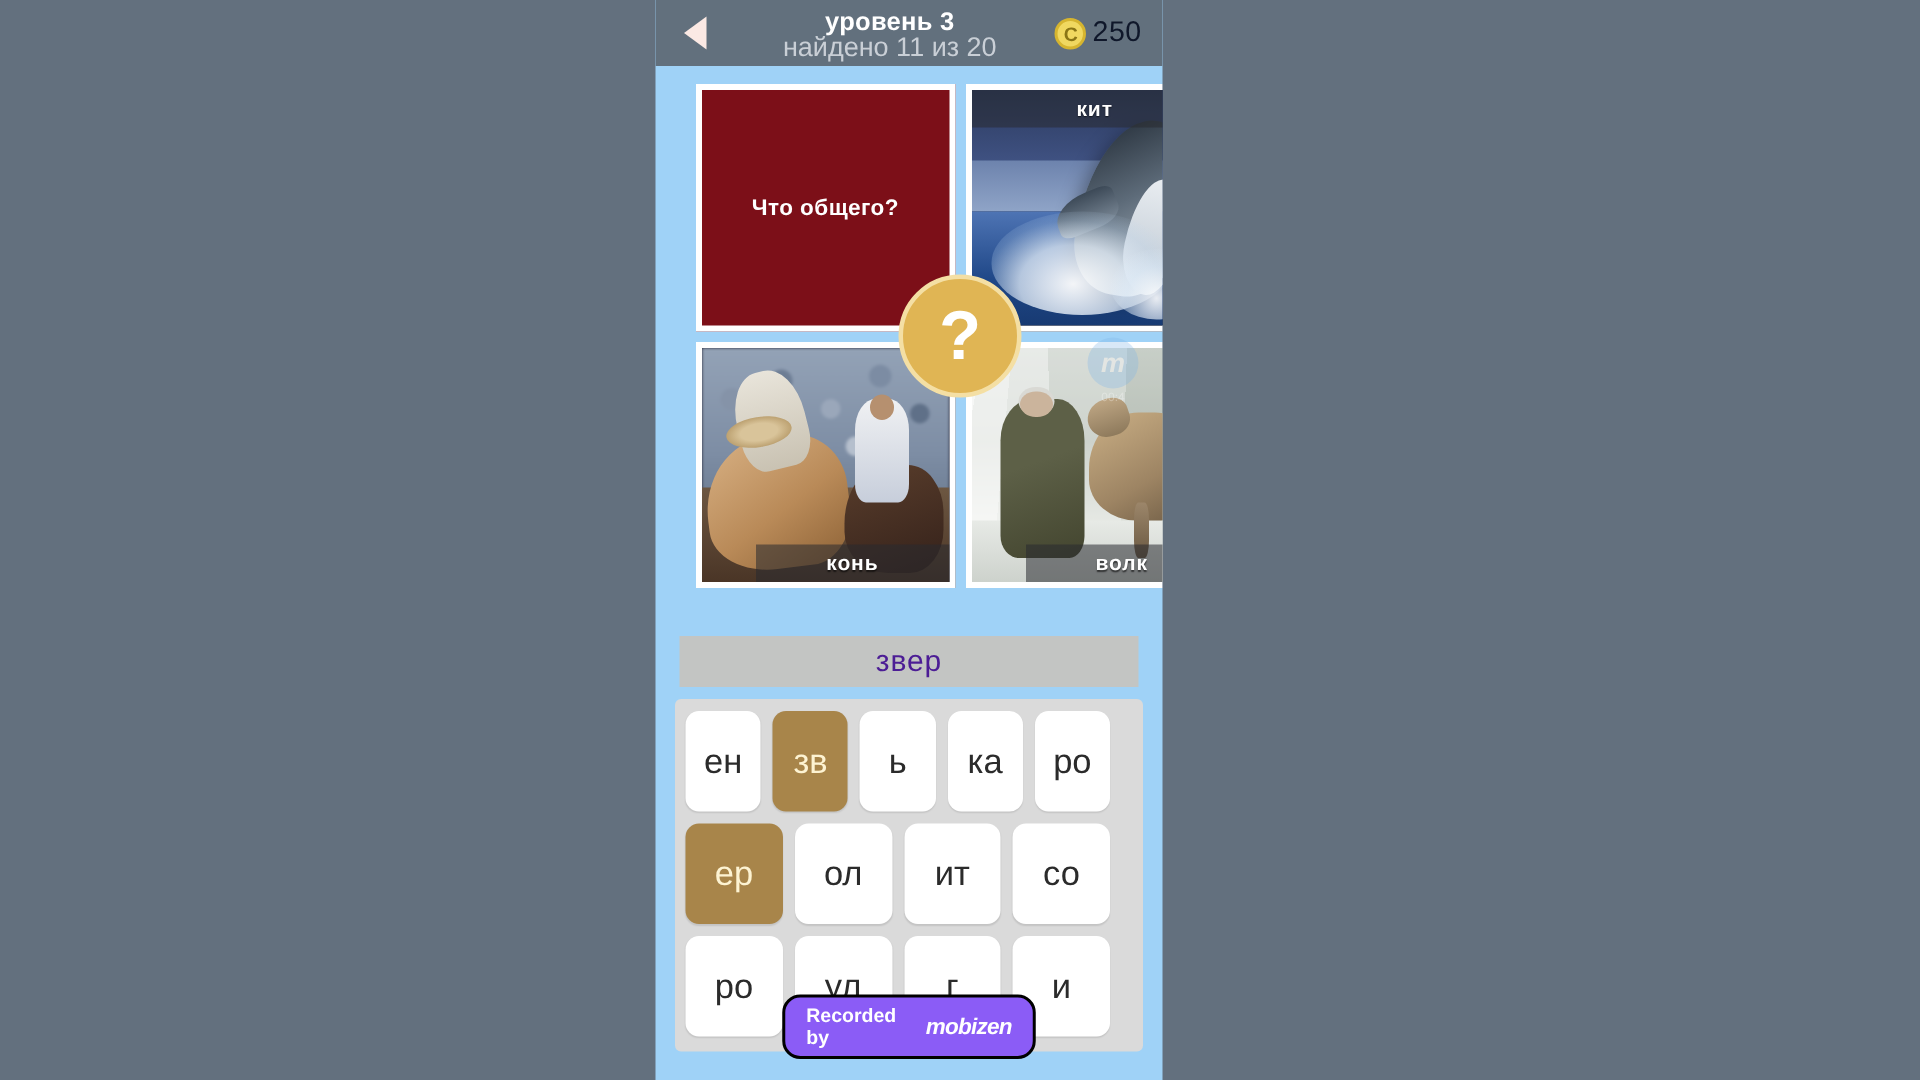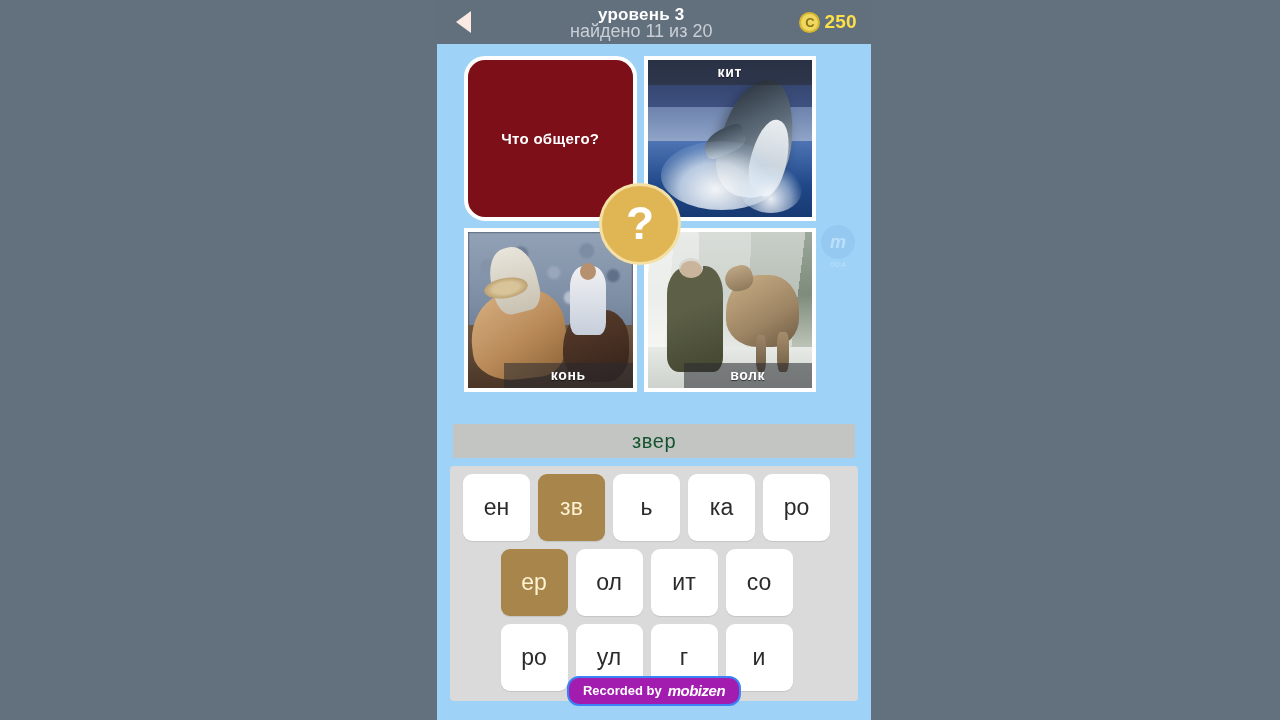--- a/index.html
+++ b/index.html
@@ -11,21 +11,21 @@
   }
   #screen {
     position: relative;
     width: 1280px; height: 720px;
     background: #63707e;
   }
   
   #phone {
     position: absolute;
     left: 437px; top: 0;
-    width: 434px; height: 720px;
+    width: 338px; height: 720px;
     background: #9fd2f7;
     overflow: hidden;
   }
   
   #header {
     position: relative;
     width: 100%; height: 44px;
     background: #62707d;
     display: flex;
     align-items: center;
@@ -70,23 +70,23 @@
     width: 21px; height: 21px;
     border-radius: 50%;
     background: #f0d860;
     border: 2px solid #d6b52f;
     display: flex; align-items: center; justify-content: center;
     font-size: 13px; font-weight: bold;
     color: #8a7515;
     line-height: 1;
   }
   #coin-count {
-    color: #fde047;
+    color: #0f172a;
     font-size: 19px;
-    font-weight: bold;
+    font-weight: normal;
     letter-spacing: .3px;
   }
   
   #grid-area {
     position: relative;
     padding: 12px 27px 0 27px;
   }
   #grid {
     position: relative;
     display: grid;
@@ -113,21 +113,21 @@
     padding: 4px 0 5px 0;
     letter-spacing: .6px;
     text-shadow: 0 1px 1px rgba(0,0,0,.6);
   }
   .pic .cap.top { top: 0; }
   .pic .cap.bottom { bottom: 0; margin-left: 36px; }
 
   
   #pic-question {
     background: #7c0f18;
-    display: flex; align-items: center; justify-content: center; border-radius: 21px;
+    display: flex; align-items: center; justify-content: center;
   }
   #pic-question .qtext {
     color: #ffffff;
     font-size: 15px;
     font-weight: bold;
     letter-spacing: .3px;
   }
 
   
   #pic-whale .scene { position: absolute; inset: 0; background: #1d2c4e; }
@@ -356,21 +356,21 @@
 
   
   #answer-bar {
     margin: 32px 16px 0 16px;
     height: 34px;
     background: #c3c5c3;
     display: flex; align-items: center; justify-content: center;
     cursor: pointer;
   }
   #answer-text {
-    color: #14532d;
+    color: #4c1d95;
     font-size: 20px;
     letter-spacing: .6px;
   }
 
   
   #keyboard {
     margin: 8px 13px 0 13px;
     background: #dadada;
     border-radius: 4px;
     padding: 8px 22px 10px 7px;
@@ -399,25 +399,24 @@
   }
 
   
   #watermark {
     position: absolute;
     left: 50%;
     transform: translateX(-50%);
     bottom: 14px;
     padding: 4px 14px 5px 14px;
     border-radius: 12px;
-    background: #a21caf;
-    border: 2px solid #3b82f6;
+    background: #8b5cf6;
+    border: 2px solid #000000;
     display: flex; align-items: center; gap: 6px;
     z-index: 6;
-    text-align: right;
   }
   #watermark .wm-text {
     color: #ffffff;
     font-size: 13px;
     font-weight: bold;
   }
   #watermark .wm-brand {
     color: #ffffff;
     font-size: 15px;
     font-weight: bold;

